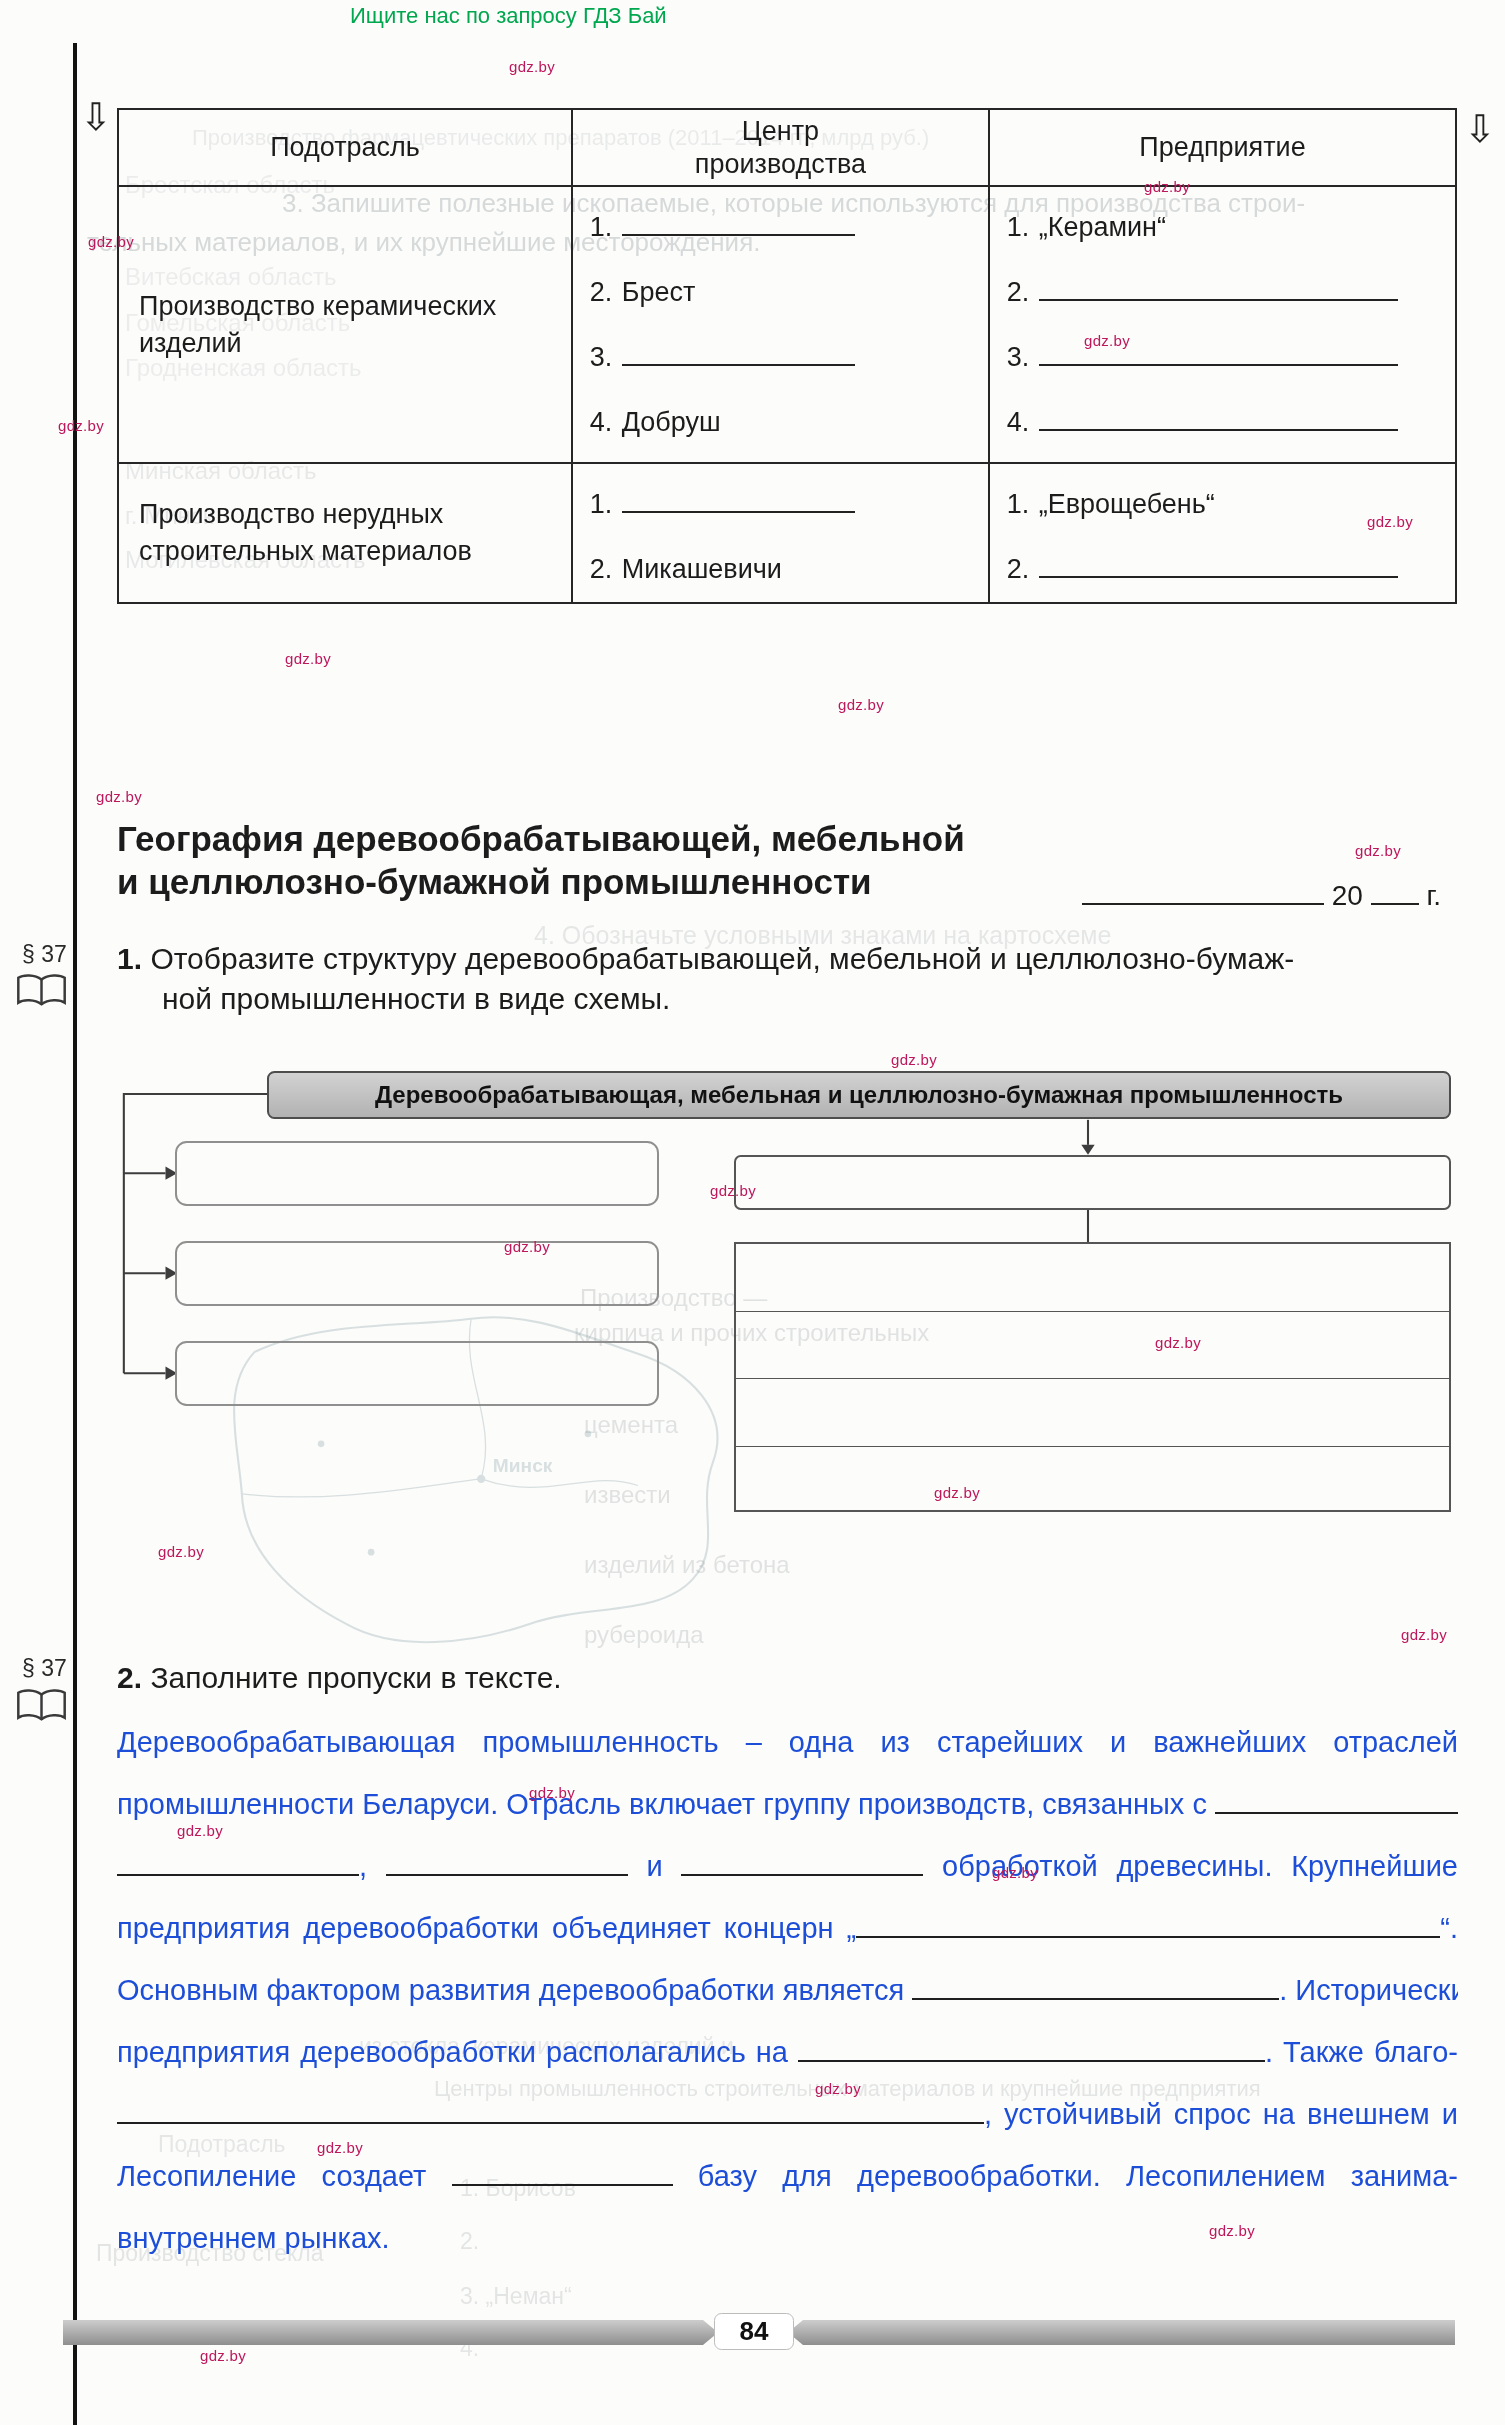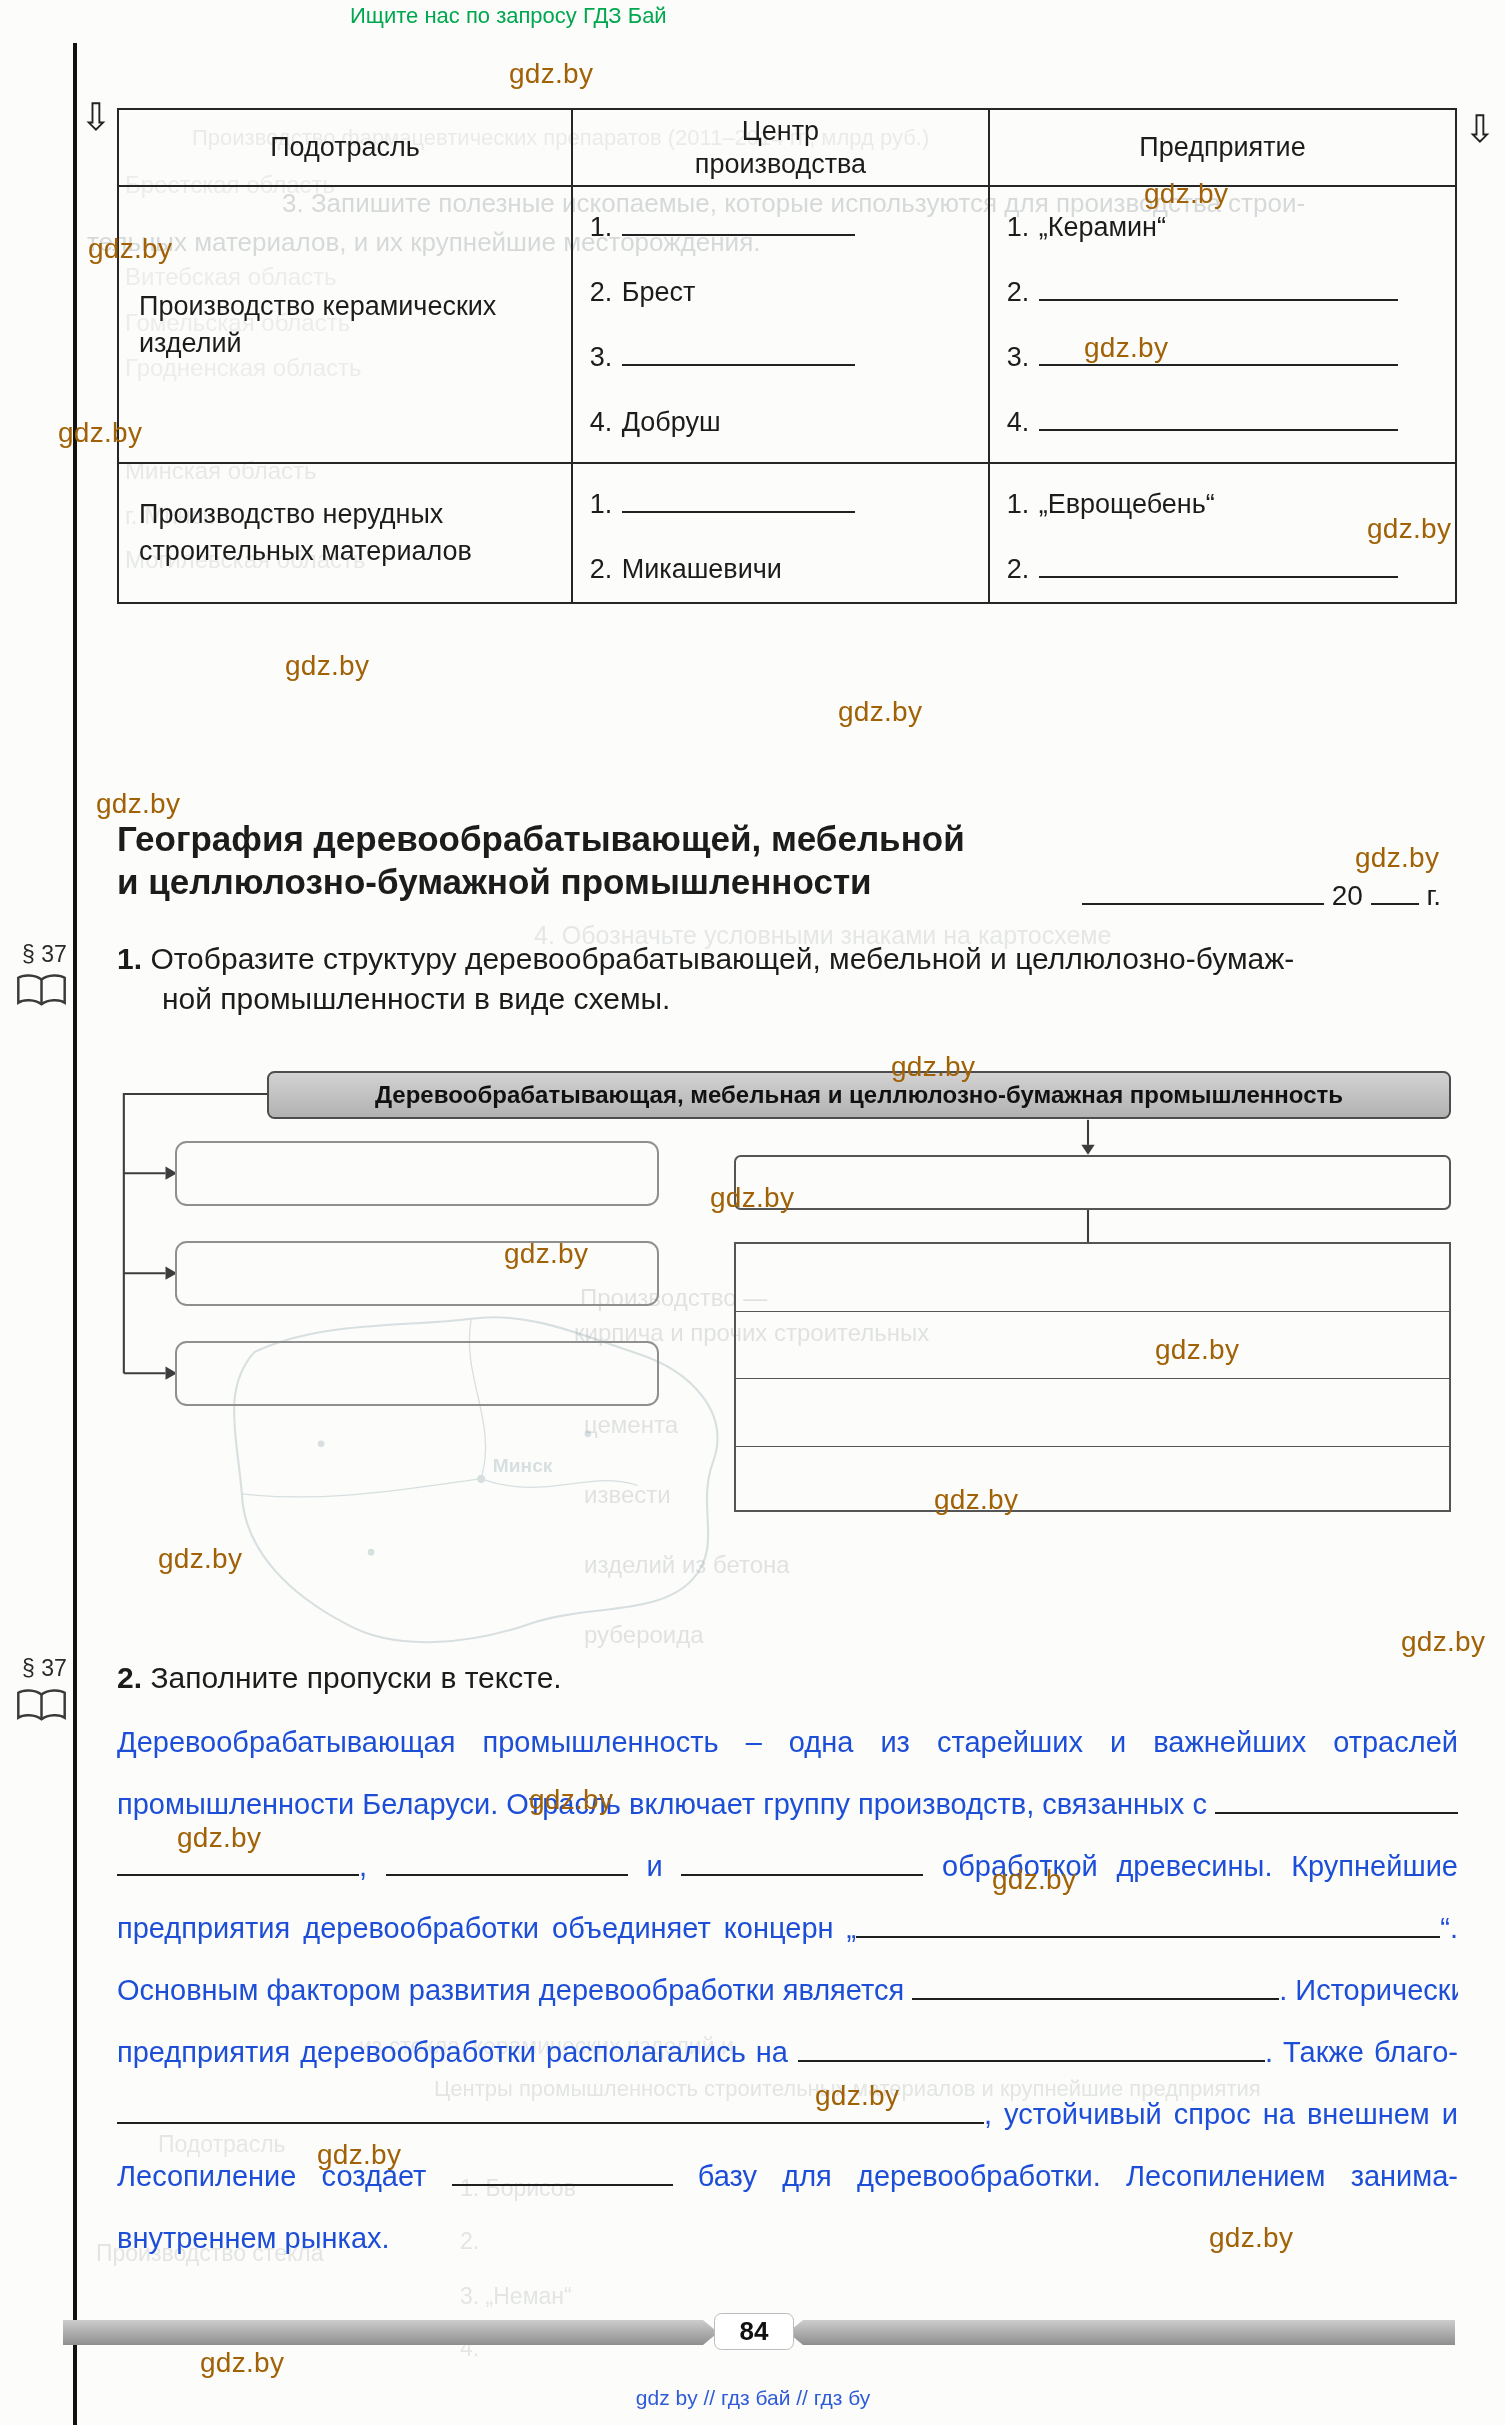--- a/index.html
+++ b/index.html
@@ -3,21 +3,21 @@
 <meta charset="utf-8">
 <style>
   * { margin:0; padding:0; box-sizing:border-box; }
   html,body { background:#e9e9e9; font-family:"Liberation Sans", sans-serif; }
   .page { position:relative; width:1506px; height:2426px; margin:0 auto; background:#fcfcfa; overflow:hidden; color:#1c1c1c; }
 
   
   #ghost-layer, #wm-layer { position:absolute; left:0; top:0; width:0; height:0; }
   .ghost { position:absolute; color:#7f8b8f; white-space:nowrap; font-family:"Liberation Sans",sans-serif; }
   .ghost-map { position:absolute; left:196px; top:1302px; opacity:.33; }
-  .wm { position:absolute; font-size:28px; color:#a16207; letter-spacing:0.3px; white-space:nowrap; }
+  .wm { position:absolute; font-size:15px; color:#be185d; letter-spacing:0.3px; white-space:nowrap; }
 
   .leftrule { position:absolute; left:73px; top:43px; width:4.2px; height:2382px; background:#121212; }
 
   .toplink { position:absolute; left:350px; top:3.3px; font-size:22px; color:#00a74f; }
   .botlinks { position:absolute; left:0; top:2386px; width:100%; text-align:center; font-size:21px; color:#2e5bd7; }
 
   .corner-arrow { position:absolute; font-size:38px; color:#222; line-height:38px; }
 
   
   table.main { position:absolute; left:117px; top:108px; border-collapse:collapse; table-layout:fixed; background:transparent; }
@@ -214,21 +214,20 @@
       <div class="fill-line"><span>предприятия деревообработки располагались на </span><span class="blank fblank" style="width: 467px;"></span><span>. Также благо-</span></div>
       <div class="fill-line"><span class="blank fblank" style="width: 867px;"></span><span>, устойчивый спрос на внешнем и</span></div>
       <div class="fill-line"><span>Лесопиление создает </span><span class="blank fblank" style="width: 221px;"></span><span> базу для деревообработки. Лесопилением занима-</span></div>
       <div class="fill-line" style="text-align-last: left;"><span>внутреннем рынках.</span></div>
     </div>
 
   <div class="ribL"></div>
   <div class="ribR"></div>
   <div class="pagebox">84</div>
 
-  <div class="botlinks">gdz by  //  гдз бай  //  гдз бу</div>
 
   <div id="wm-layer">
       <div class="wm" style="left: 509px; top: 58px;">gdz.by</div>
       <div class="wm" style="left: 1144px; top: 178px;">gdz.by</div>
       <div class="wm" style="left: 88px; top: 233px;">gdz.by</div>
       <div class="wm" style="left: 1084px; top: 332px;">gdz.by</div>
       <div class="wm" style="left: 58px; top: 417px;">gdz.by</div>
       <div class="wm" style="left: 1367px; top: 513px;">gdz.by</div>
       <div class="wm" style="left: 285px; top: 650px;">gdz.by</div>
       <div class="wm" style="left: 838px; top: 696px;">gdz.by</div>

